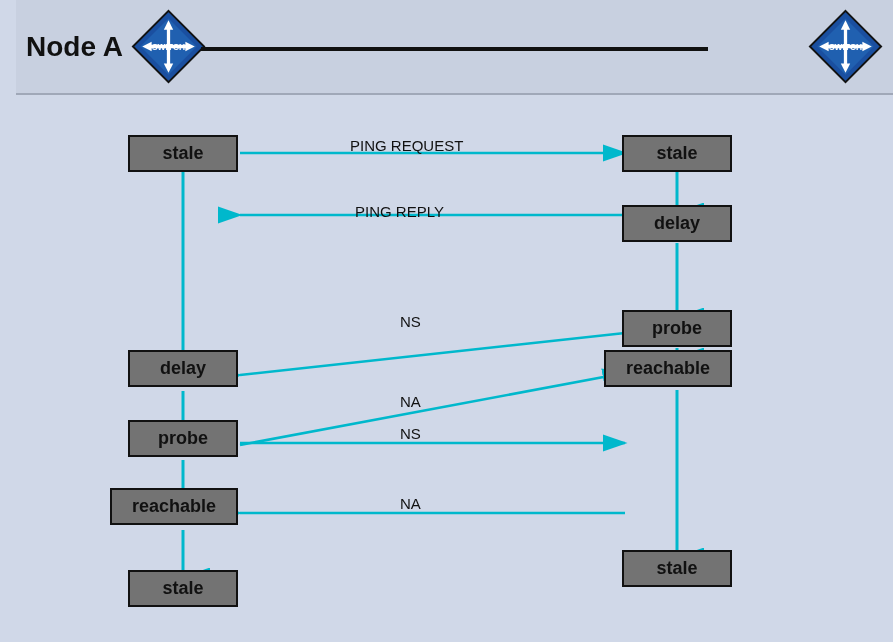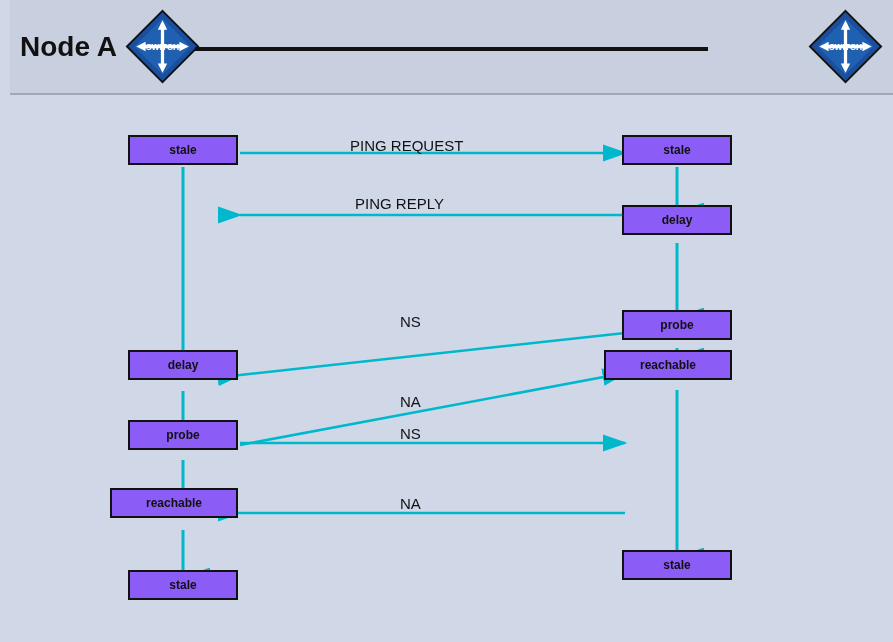--- a/index.html
+++ b/index.html
@@ -8,21 +8,21 @@
       height: 642px;
       background: #d0d8e8;
       font-family: Arial, sans-serif;
       position: relative;
       overflow: hidden;
     }
 
     
     .top-bar {
       position: absolute;
-      top: 0; left: 10px; right: 0;
+      top: 0; left: 16px; right: 0;
       height: 95px;
       background: #c8d0e0;
       display: flex;
       align-items: center;
       justify-content: space-between;
       padding: 0 10px;
       border-bottom: 2px solid #a0a8b8;
     }
 
     .node-label {
@@ -54,23 +54,23 @@
     .diagram {
       position: absolute;
       top: 95px;
       left: 0; right: 0; bottom: 0;
     }
 
     
     .state-box {
       position: absolute;
       border: 2.5px solid #111;
-      background: #8b5cf6;
+      background: #737373;
       padding: 6px 18px;
-      font-size: 12px;
+      font-size: 18px;
       font-weight: bold;
       color: #111;
       text-align: center;
       min-width: 110px;
     }
 
     
     .arrows-svg {
       position: absolute;
       top: 0; left: 0;
@@ -199,19 +199,19 @@
     <span>probe</span>
   </div>
   <div class="state-box" style="top:255px; left:604px; min-width:128px;">
     <span>reachable</span>
   </div>
   <div class="state-box" style="top:455px; left:622px;">
     <span>stale</span>
   </div>
 
   <div class="msg-label" style="top:42px; left:350px;">PING REQUEST</div>
-  <div class="msg-label" style="top:100px; left:355px;">PING REPLY</div>
+  <div class="msg-label" style="top:108px; left:355px;">PING REPLY</div>
   <div class="msg-label" style="top:218px; left:400px;">NS</div>
   <div class="msg-label" style="top:298px; left:400px;">NA</div>
   <div class="msg-label" style="top:330px; left:400px;">NS</div>
   <div class="msg-label" style="top:400px; left:400px;">NA</div>
 
 </div>
 
 </body></html>

